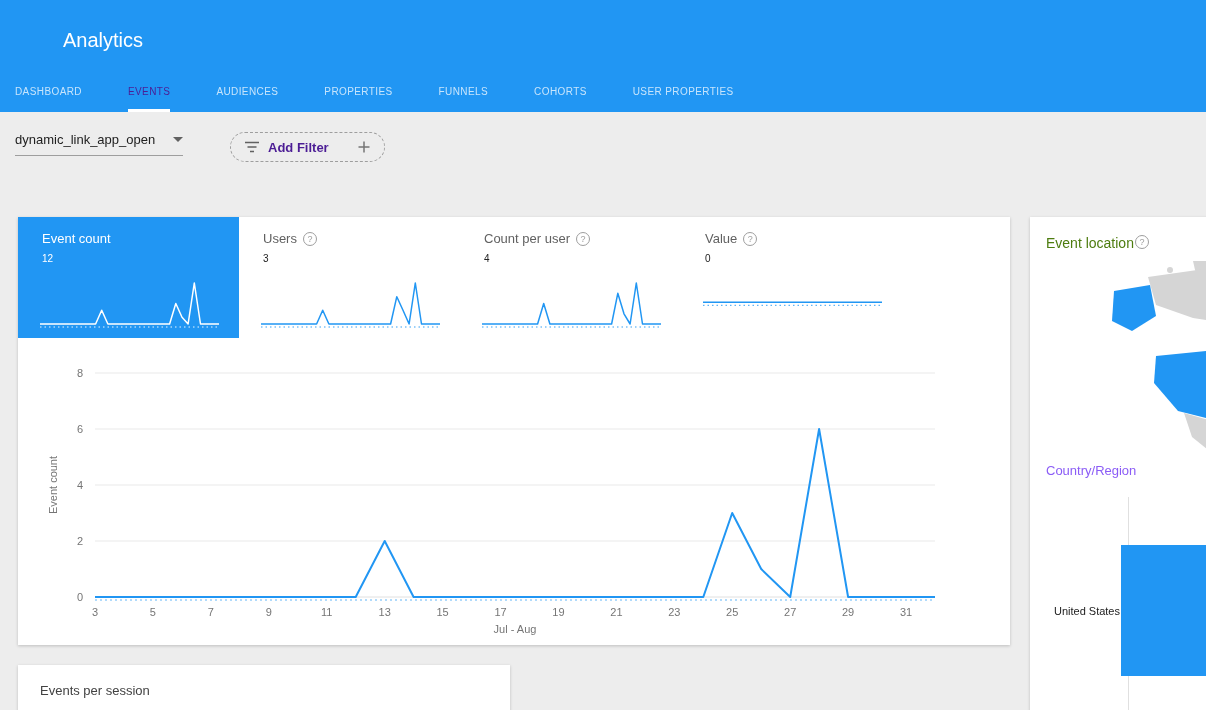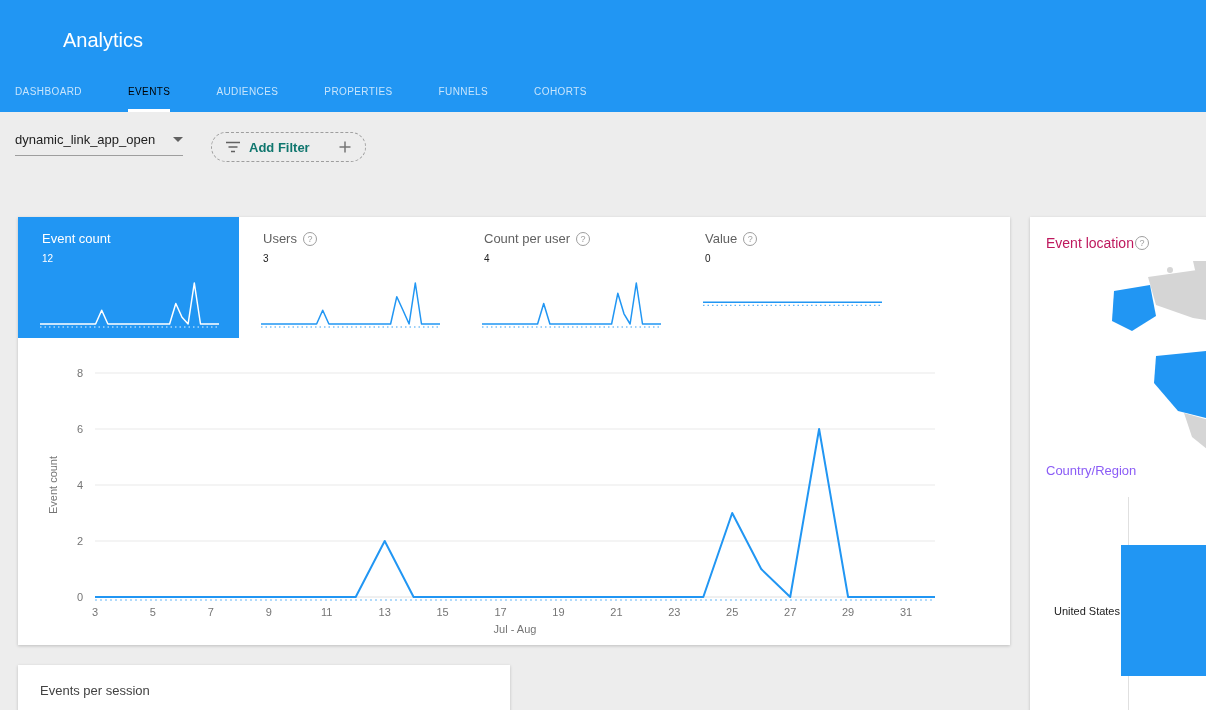--- a/index.html
+++ b/index.html
@@ -5,31 +5,31 @@
   html,body{margin:0;padding:0;background:#ededed;}
   .frame{position:relative;width:1206px;height:710px;overflow:hidden;background:#ededed;
          font-family:"Liberation Sans",sans-serif;-webkit-font-smoothing:antialiased;}
 
   
   .header{position:absolute;left:0;top:0;width:100%;height:112px;background:#2196F3;}
   .header-title{position:absolute;left:15px;top:29px;font-size:20px;font-weight:400;color:#fff;margin-left:48px;}
   .tabs{position:absolute;left:15px;top:84px;display:flex;}
   .tab{font-size:10px;font-weight:500;letter-spacing:.4px;color:rgba(255,255,255,.75);
        margin-right:46px;padding-bottom:10px;line-height:15px;cursor:pointer;white-space:nowrap;}
-  .tab.active{color:#000000;border-bottom:3px solid #fff;}
-
-  
-  .filter-bar{position:absolute;left:15px;top:132px;display:flex;align-items:flex-start;gap:28px;}
+  .tab.active{color:#4c1d95;border-bottom:3px solid #fff;}
+
+  
+  .filter-bar{position:absolute;left:15px;top:132px;display:flex;align-items:flex-start;gap:47px;}
   .event-select{display:flex;align-items:center;justify-content:space-between;width:168px;
        border-bottom:1px solid #9e9e9e;padding-bottom:8px;font-size:13px;color:#212121;cursor:pointer;}
   .caret{width:0;height:0;border-left:5px solid transparent;border-right:5px solid transparent;
        border-top:5px solid #616161;}
   .add-filter{display:flex;align-items:center;height:30px;border:1px dashed #9e9e9e;border-radius:16px;
        padding:0 13px;background:transparent;cursor:pointer;font-family:inherit;}
-  .aflabel{font-size:13px;font-weight:700;color:#0f766e;margin-left:8px;}
+  .aflabel{font-size:13px;font-weight:700;color:#4c1d95;margin-left:8px;}
   .plus{margin-left:28px;display:flex;align-items:center;}
 
   
   .card{position:absolute;background:#fff;box-shadow:0 1px 3px rgba(0,0,0,.2);}
   .card-main{left:18px;top:217px;width:992px;height:428px;}
   .card-location{left:1030px;top:217px;width:300px;height:560px;}
   .card-eps{left:18px;top:665px;width:492px;height:80px;}
 
   
   .tiles{display:flex;}
@@ -41,21 +41,21 @@
   .spark{position:absolute;left:20px;bottom:6px;}
   .help{box-sizing:border-box;width:14px;height:14px;border-radius:50%;border:1px solid #9e9e9e;
        color:#9e9e9e;font-size:9px;display:inline-flex;align-items:center;justify-content:center;cursor:pointer;}
   .help::before{content:"?";}
 
   
   .main-chart{position:absolute;left:28px;top:140px;}
   .tick{fill:#757575;font-size:11px;font-family:"Liberation Sans",sans-serif;}
 
   
-  .loc-title{position:absolute;left:16px;top:18px;font-size:14px;color:#be185d;display:flex;align-items:center;gap:1px;}
+  .loc-title{position:absolute;left:16px;top:18px;font-size:14px;color:#4d7c0f;display:flex;gap:1px;}
   .map{position:absolute;left:68px;top:44px;}
   .dimension{position:absolute;left:16px;top:246px;font-size:13px;color:#8b5cf6;}
   .loc-axis{position:absolute;left:98px;top:280px;bottom:0;width:1px;background:#e0e0e0;}
   .loc-row{position:absolute;left:0;top:328px;right:0;display:flex;align-items:center;}
   .loc-label{width:90px;text-align:right;padding-right:1px;font-size:11px;color:#212121;}
   .loc-bar{height:131px;flex:1;background:#2196F3;}
 
   
   .eps-title{padding:18px 0 0 22px;font-size:13px;color:#424242;}
   button{border:none;outline:none;}
@@ -68,20 +68,21 @@
 
   <header class="header">
     <div class="header-title">Analytics</div>
     <nav class="tabs">
       <div class="tab">DASHBOARD</div>
       <div class="tab active">EVENTS</div>
       <div class="tab">AUDIENCES</div>
       <div class="tab">PROPERTIES</div>
       <div class="tab">FUNNELS</div>
       <div class="tab">COHORTS</div>
+      <div class="tab">USER PROPERTIES</div>
     </nav>
   </header>
 
   <div class="filter-bar">
     <div class="event-select">
       <span>dynamic_link_app_open</span>
       <span class="caret"></span>
     </div>
     <button class="add-filter">
       <span style="display:flex;">

